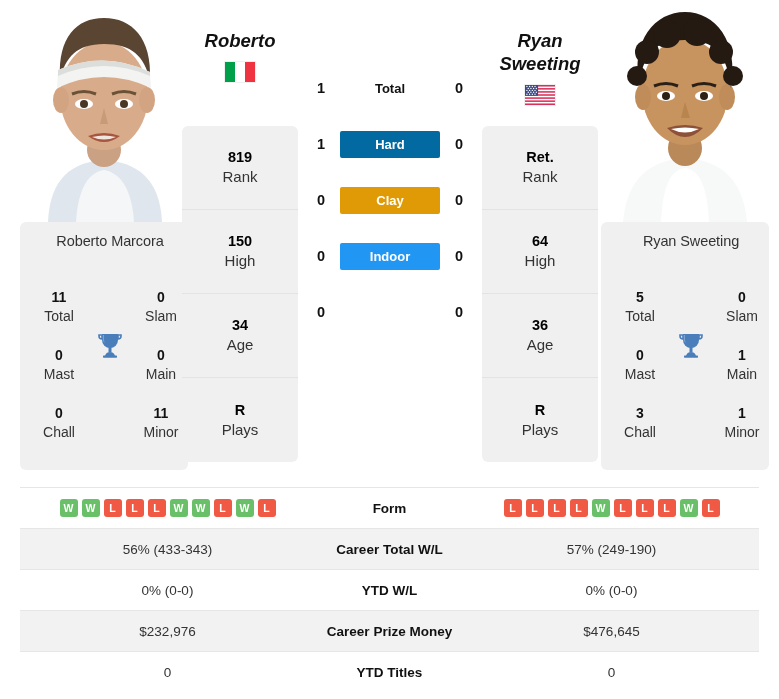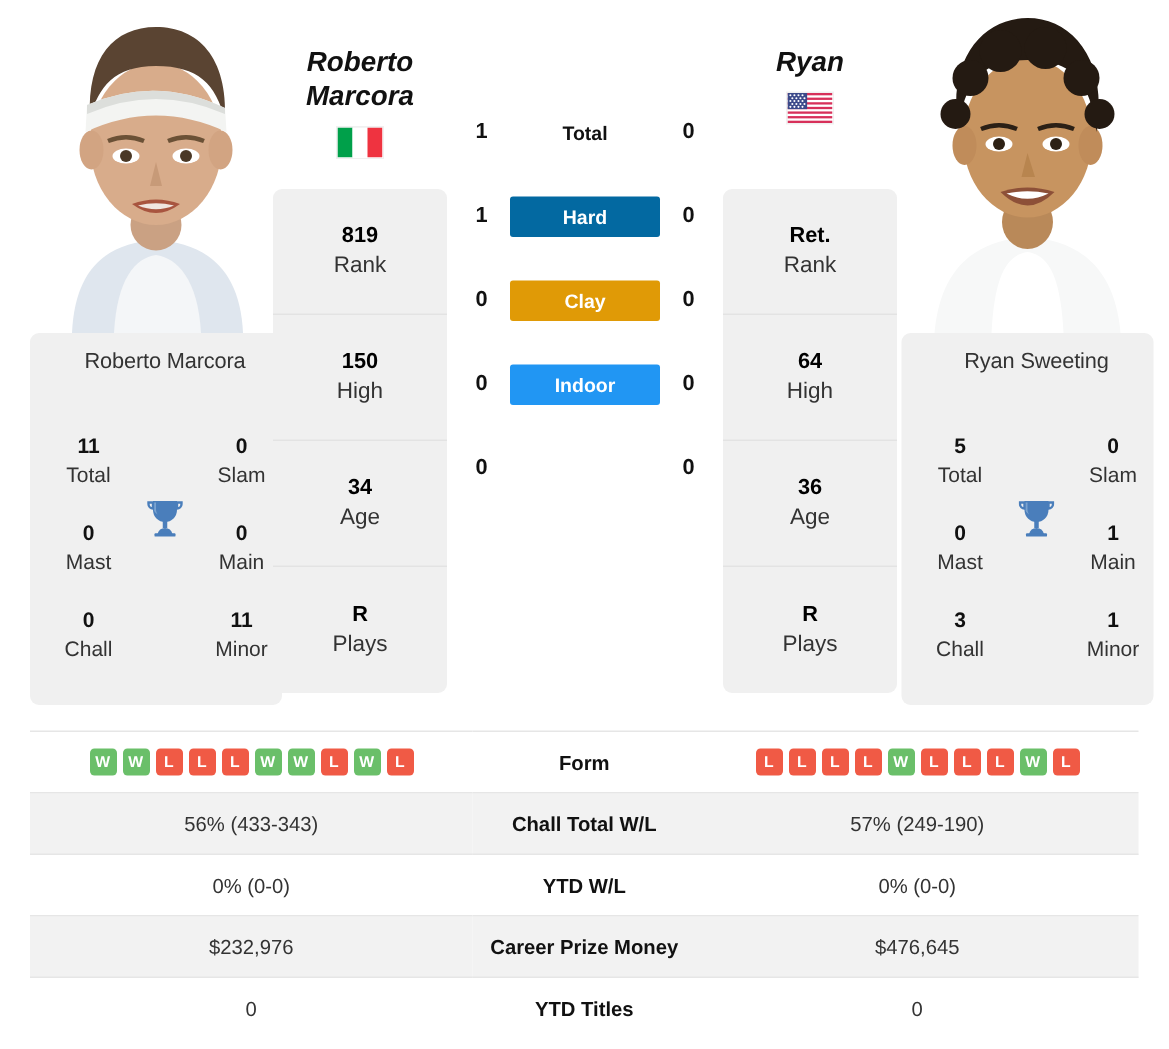--- a/index.html
+++ b/index.html
@@ -334,30 +334,30 @@
         <div class="tcell">
           <div class="v">1</div>
           <div class="k">Minor</div>
         </div>
       </div>
     </div>
   </div>
 
   <div class="namebox left">
     <div class="nm">Roberto</div>
-    <div class="nm">Marcora</div>
     <svg class="flag" viewBox="0 0 3 2" aria-hidden="true">
       <rect width="1" height="2" x="0" fill="#00a04a"></rect>
       <rect width="1" height="2" x="1" fill="#ffffff"></rect>
       <rect width="1" height="2" x="2" fill="#ef3340"></rect>
     </svg>
   </div>
 
   <div class="namebox right">
     <div class="nm">Ryan</div>
+    <div class="nm">Sweeting</div>
     <svg class="flag" viewBox="0 0 39 26" aria-hidden="true">
       <rect width="39" height="26" fill="#ffffff"></rect>
       <g fill="#d7305a">
         <rect y="0" width="39" height="2"></rect>
         <rect y="4" width="39" height="2"></rect>
         <rect y="8" width="39" height="2"></rect>
         <rect y="12" width="39" height="2"></rect>
         <rect y="16" width="39" height="2"></rect>
         <rect y="20" width="39" height="2"></rect>
         <rect y="24" width="39" height="2"></rect>
@@ -482,21 +482,21 @@
             <div class="fb l">L</div>
             <div class="fb l">L</div>
             <div class="fb l">L</div>
             <div class="fb w">W</div>
             <div class="fb l">L</div>
           </div>
         </td>
       </tr>
       <tr class="shaded">
         <td class="side">56% (433-343)</td>
-        <td class="label">Chall Total W/L</td>
+        <td class="label">Career Total W/L</td>
         <td class="side">57% (249-190)</td>
       </tr>
       <tr>
         <td class="side">0% (0-0)</td>
         <td class="label">YTD W/L</td>
         <td class="side">0% (0-0)</td>
       </tr>
       <tr class="shaded">
         <td class="side">$232,976</td>
         <td class="label">Career Prize Money</td>

